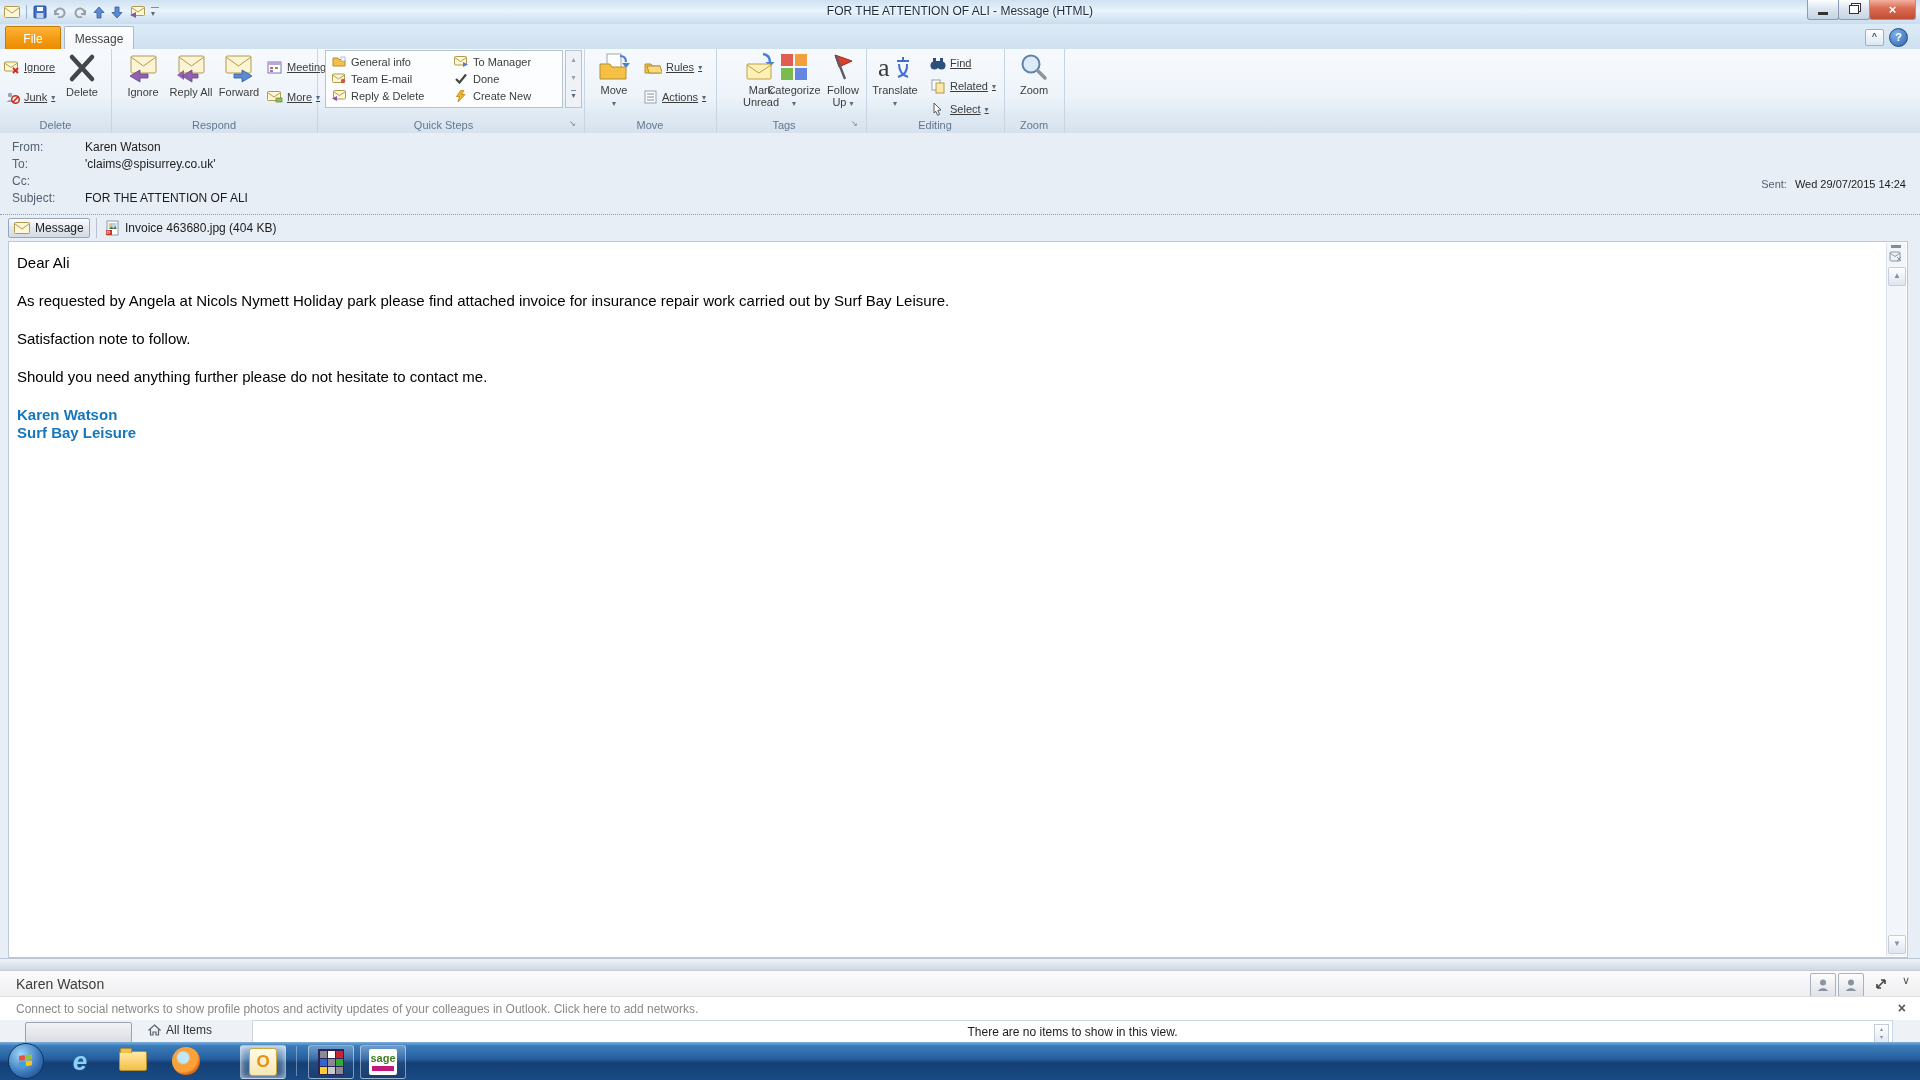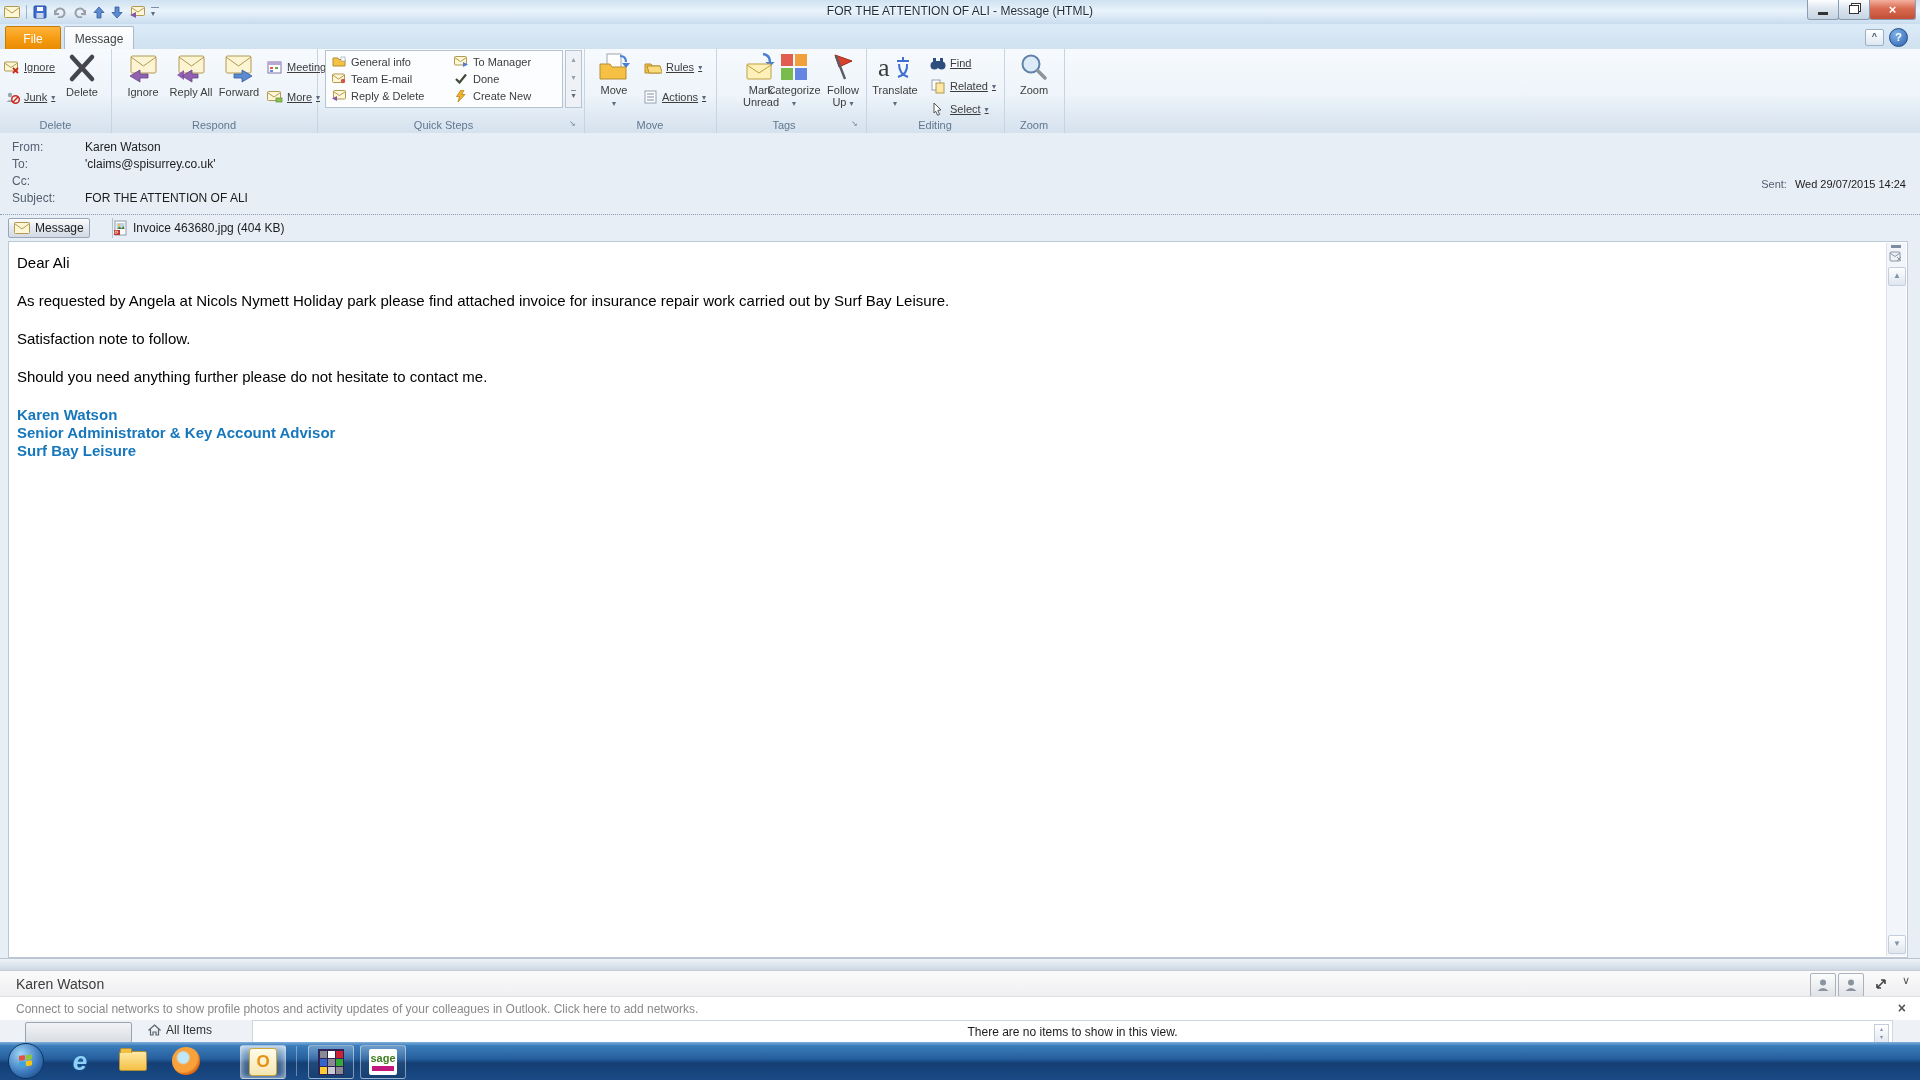--- a/index.html
+++ b/index.html
@@ -54,21 +54,21 @@
   #msgheader{position:absolute;left:0;top:133px;width:1920px;height:81px;background:#e8eef6;}
   .hrow{position:absolute;left:12px;height:16px;font-size:12px;color:#535f70;}
   .hval{position:absolute;left:85px;height:16px;font-size:12px;color:#1c1c1c;}
   #sentrow{position:absolute;right:14px;top:7px;font-size:11px;color:#1c1c1c;margin-top:38px;}
   #sentrow .slab{color:#535f70;margin-right:8px;}
 
   
   #attachbar{position:absolute;left:0;top:214px;width:1920px;height:27px;border-top:1px dotted #8f9fb3;background:#e8eef6;}
   #msgtab-btn{position:absolute;left:8px;top:3px;width:82px;height:20px;border:1px solid #98a5b6;border-radius:2px;
     background:linear-gradient(#fdfdfe,#e6eaf0 45%,#d3dae4);display:flex;align-items:center;gap:5px;padding-left:5px;font-size:12px;color:#222;box-sizing:border-box;}
-  #attach-chip{position:absolute;left:112px;top:3px;height:20px;display:flex;align-items:center;gap:5px;font-size:12px;color:#1c1c1c;border-left:1px solid #b7c2cf;padding-left:0;}
+  #attach-chip{position:absolute;left:96px;top:3px;height:20px;display:flex;align-items:center;gap:5px;font-size:12px;color:#1c1c1c;border-left:1px solid #b7c2cf;padding-left:8px;}
 
   
   #bodyarea{position:absolute;left:8px;top:241px;width:1900px;height:717px;background:#fff;border:1px solid #bcc8d6;box-sizing:border-box;}
   #bodytext{position:absolute;left:8px;top:12px;right:40px;font-size:15px;color:#000;}
   #bodytext .para{margin:0 0 21px 0;}
   .sigline{font-weight:bold;color:#1677bc;font-size:15px;line-height:18px;}
   #vscroll{position:absolute;top:1px;right:1px;bottom:1px;width:19px;background:#f2f5f9;border-left:1px solid #dde3ec;}
   .sbtn{position:absolute;left:1px;width:16px;height:17px;border:1px solid #c3cddb;border-radius:2px;background:linear-gradient(#fefefe,#dfe6ef);
     text-align:center;font-size:8px;color:#7d92ad;line-height:16px;}
   #sb-dash{position:absolute;top:2px;left:4px;width:10px;height:3px;background:#7d8ea2;}
@@ -455,21 +455,20 @@
   </div>
 </div>
 
 <div id="bodyarea">
   <div id="bodytext">
     <div class="para">Dear Ali</div>
     <div class="para">As requested by Angela at Nicols Nymett Holiday park please find attached invoice for insurance repair work carried out by Surf Bay Leisure.</div>
     <div class="para">Satisfaction note to follow.</div>
     <div class="para">Should you need anything further please do not hesitate to contact me.</div>
     <div class="sigline">Karen Watson</div>
-    <div class="sigline">Senior Administrator &amp; Key Account Advisor</div>
     <div class="sigline">Surf Bay Leisure</div>
   </div>
   <div id="vscroll">
     <div id="sb-dash"></div>
     <svg id="sb-pageicon" width="14" height="12" viewBox="0 0 14 12">
         <rect x="1" y="1" width="10" height="9" rx="1" fill="#eef1f5" stroke="#8a96a6"></rect>
         <path d="M1 2 l5 3.5 L11 2" fill="none" stroke="#8a96a6"></path>
         <line x1="8" y1="6" x2="12" y2="10" stroke="#8a96a6"></line>
         <line x1="12" y1="6" x2="8" y2="10" stroke="#8a96a6"></line>
       </svg>

